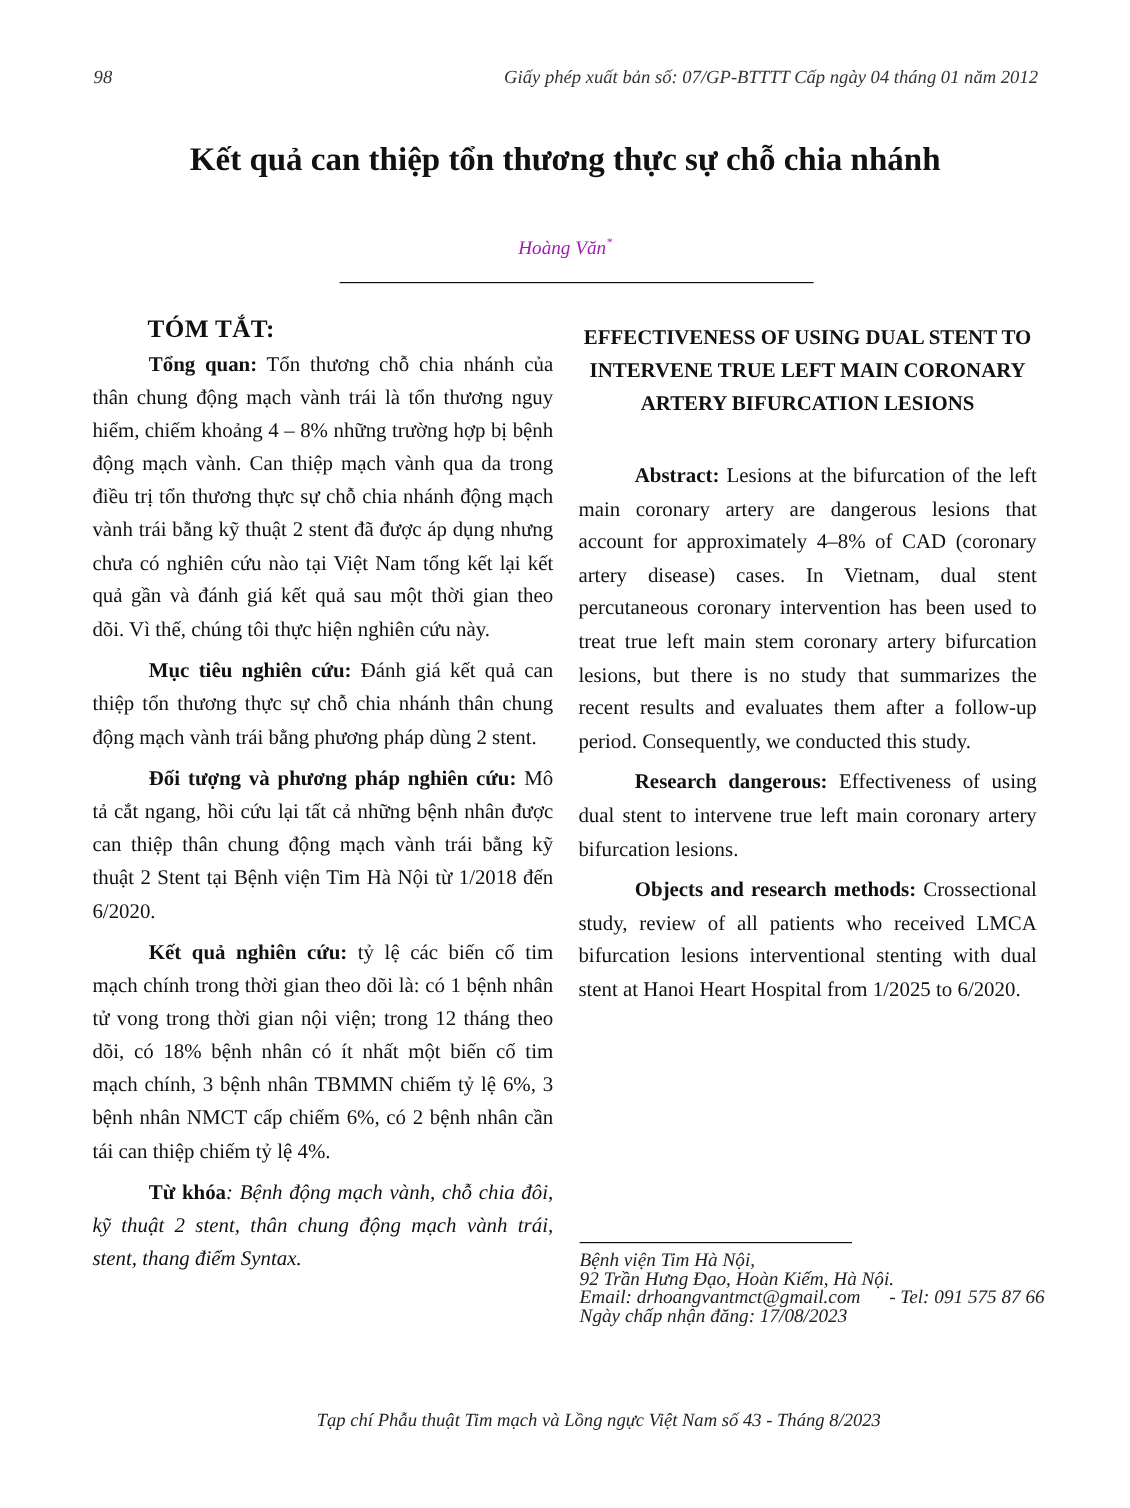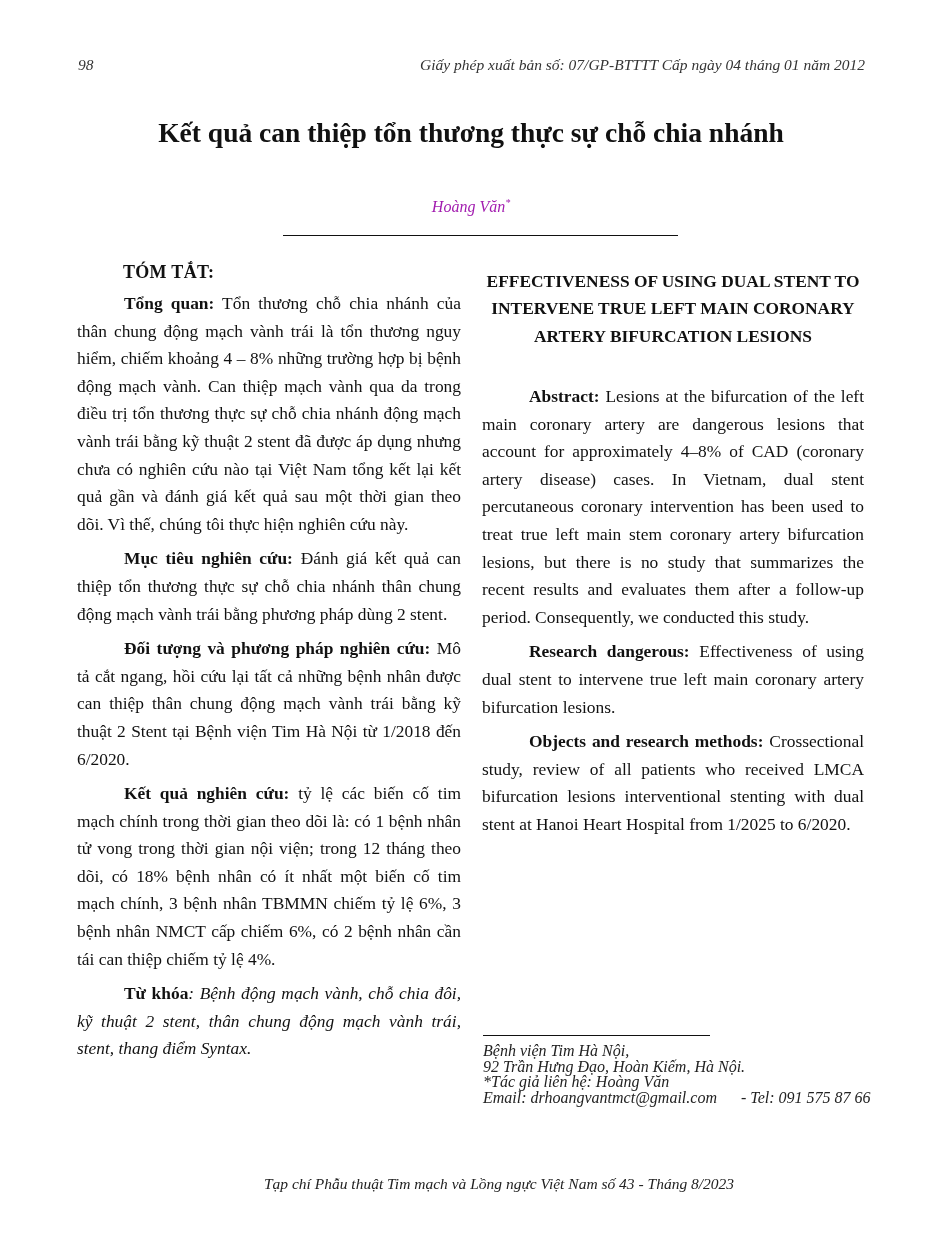--- a/index.html
+++ b/index.html
@@ -15,21 +15,21 @@
   #author sup { font-size:10px; }
   #title-rule { left:283px; width:395px; top:235px; height:0; border-top:1.5px solid #111; }
 
   .col { position:absolute; font-size:17.4px; line-height:27.6px; text-align:justify; }
   #col-left { left:77px; width:384px; top:290px; }
   #col-right { left:482px; width:382px; top:383px; }
   .para { margin:0 0 7px 0; text-indent:47px; }
   .lbl { font-weight:bold; }
   .kw-text { font-style:italic; }
 
-  #tomtat { left:123px; top:262px; font-weight:bold; font-size:18px; letter-spacing:0.3px; }
+  #tomtat { left:123px; top:262px; font-weight:bold; font-size:21px; letter-spacing:0.3px; }
   #en-title { left:482px; width:382px; top:268px; font-weight:bold; font-size:17.4px; line-height:27.4px;
               text-align:center; text-transform:uppercase; }
 
   #fn-rule { left:483px; width:227px; top:1035px; border-top:1.3px solid #111; height:0; }
   #footnotes { left:483px; top:1043px; font-style:italic; font-size:16px; line-height:15.6px; color:#222; width:390px; }
   #footnotes .row span.gap { display:inline-block; width:24px; }
   #footer { left:0; width:942px; top:1175px; text-align:center; font-style:italic; font-size:15.5px; color:#222;padding-left:28px; }
 </style>
 </head>
 <body>
@@ -58,19 +58,19 @@
 <div class="col" id="col-right">
   <p class="para"><span class="lbl">Abstract:</span><span> Lesions at the bifurcation of the left main coronary artery are dangerous lesions that account for approximately 4–8% of CAD (coronary artery disease) cases. In Vietnam, dual stent percutaneous coronary intervention has been used to treat true left main stem coronary artery bifurcation lesions, but there is no study that summarizes the recent results and evaluates them after a follow-up period. Consequently, we conducted this study.</span></p>
   <p class="para"><span class="lbl">Research dangerous:</span><span> Effectiveness of using dual stent to intervene true left main coronary artery bifurcation lesions.</span></p>
   <p class="para"><span class="lbl">Objects and research methods:</span><span> Crossectional study, review of all patients who received LMCA bifurcation lesions interventional stenting with dual stent at Hanoi Heart Hospital from 1/2025 to 6/2020.</span></p>
 </div>
 
 <div class="abs" id="fn-rule"></div>
 <div class="abs" id="footnotes">
   <div>Bệnh viện Tim Hà Nội,</div>
   <div>92 Trần Hưng Đạo, Hoàn Kiếm, Hà Nội.</div>
-  <div>*Tác giả liên hệ: Hoàng Văn</div>
   <div class="row">
     <span>Email: drhoangvantmct@gmail.com</span><span class="gap"></span><span>- Tel: 091 575 87 66</span>
   </div>
+  <div>Ngày chấp nhận đăng: 17/08/2023</div>
 </div>
 
 <div class="abs" id="footer">Tạp chí Phẫu thuật Tim mạch và Lồng ngực Việt Nam số  43 - Tháng 8/2023</div>
 
 </body></html>

